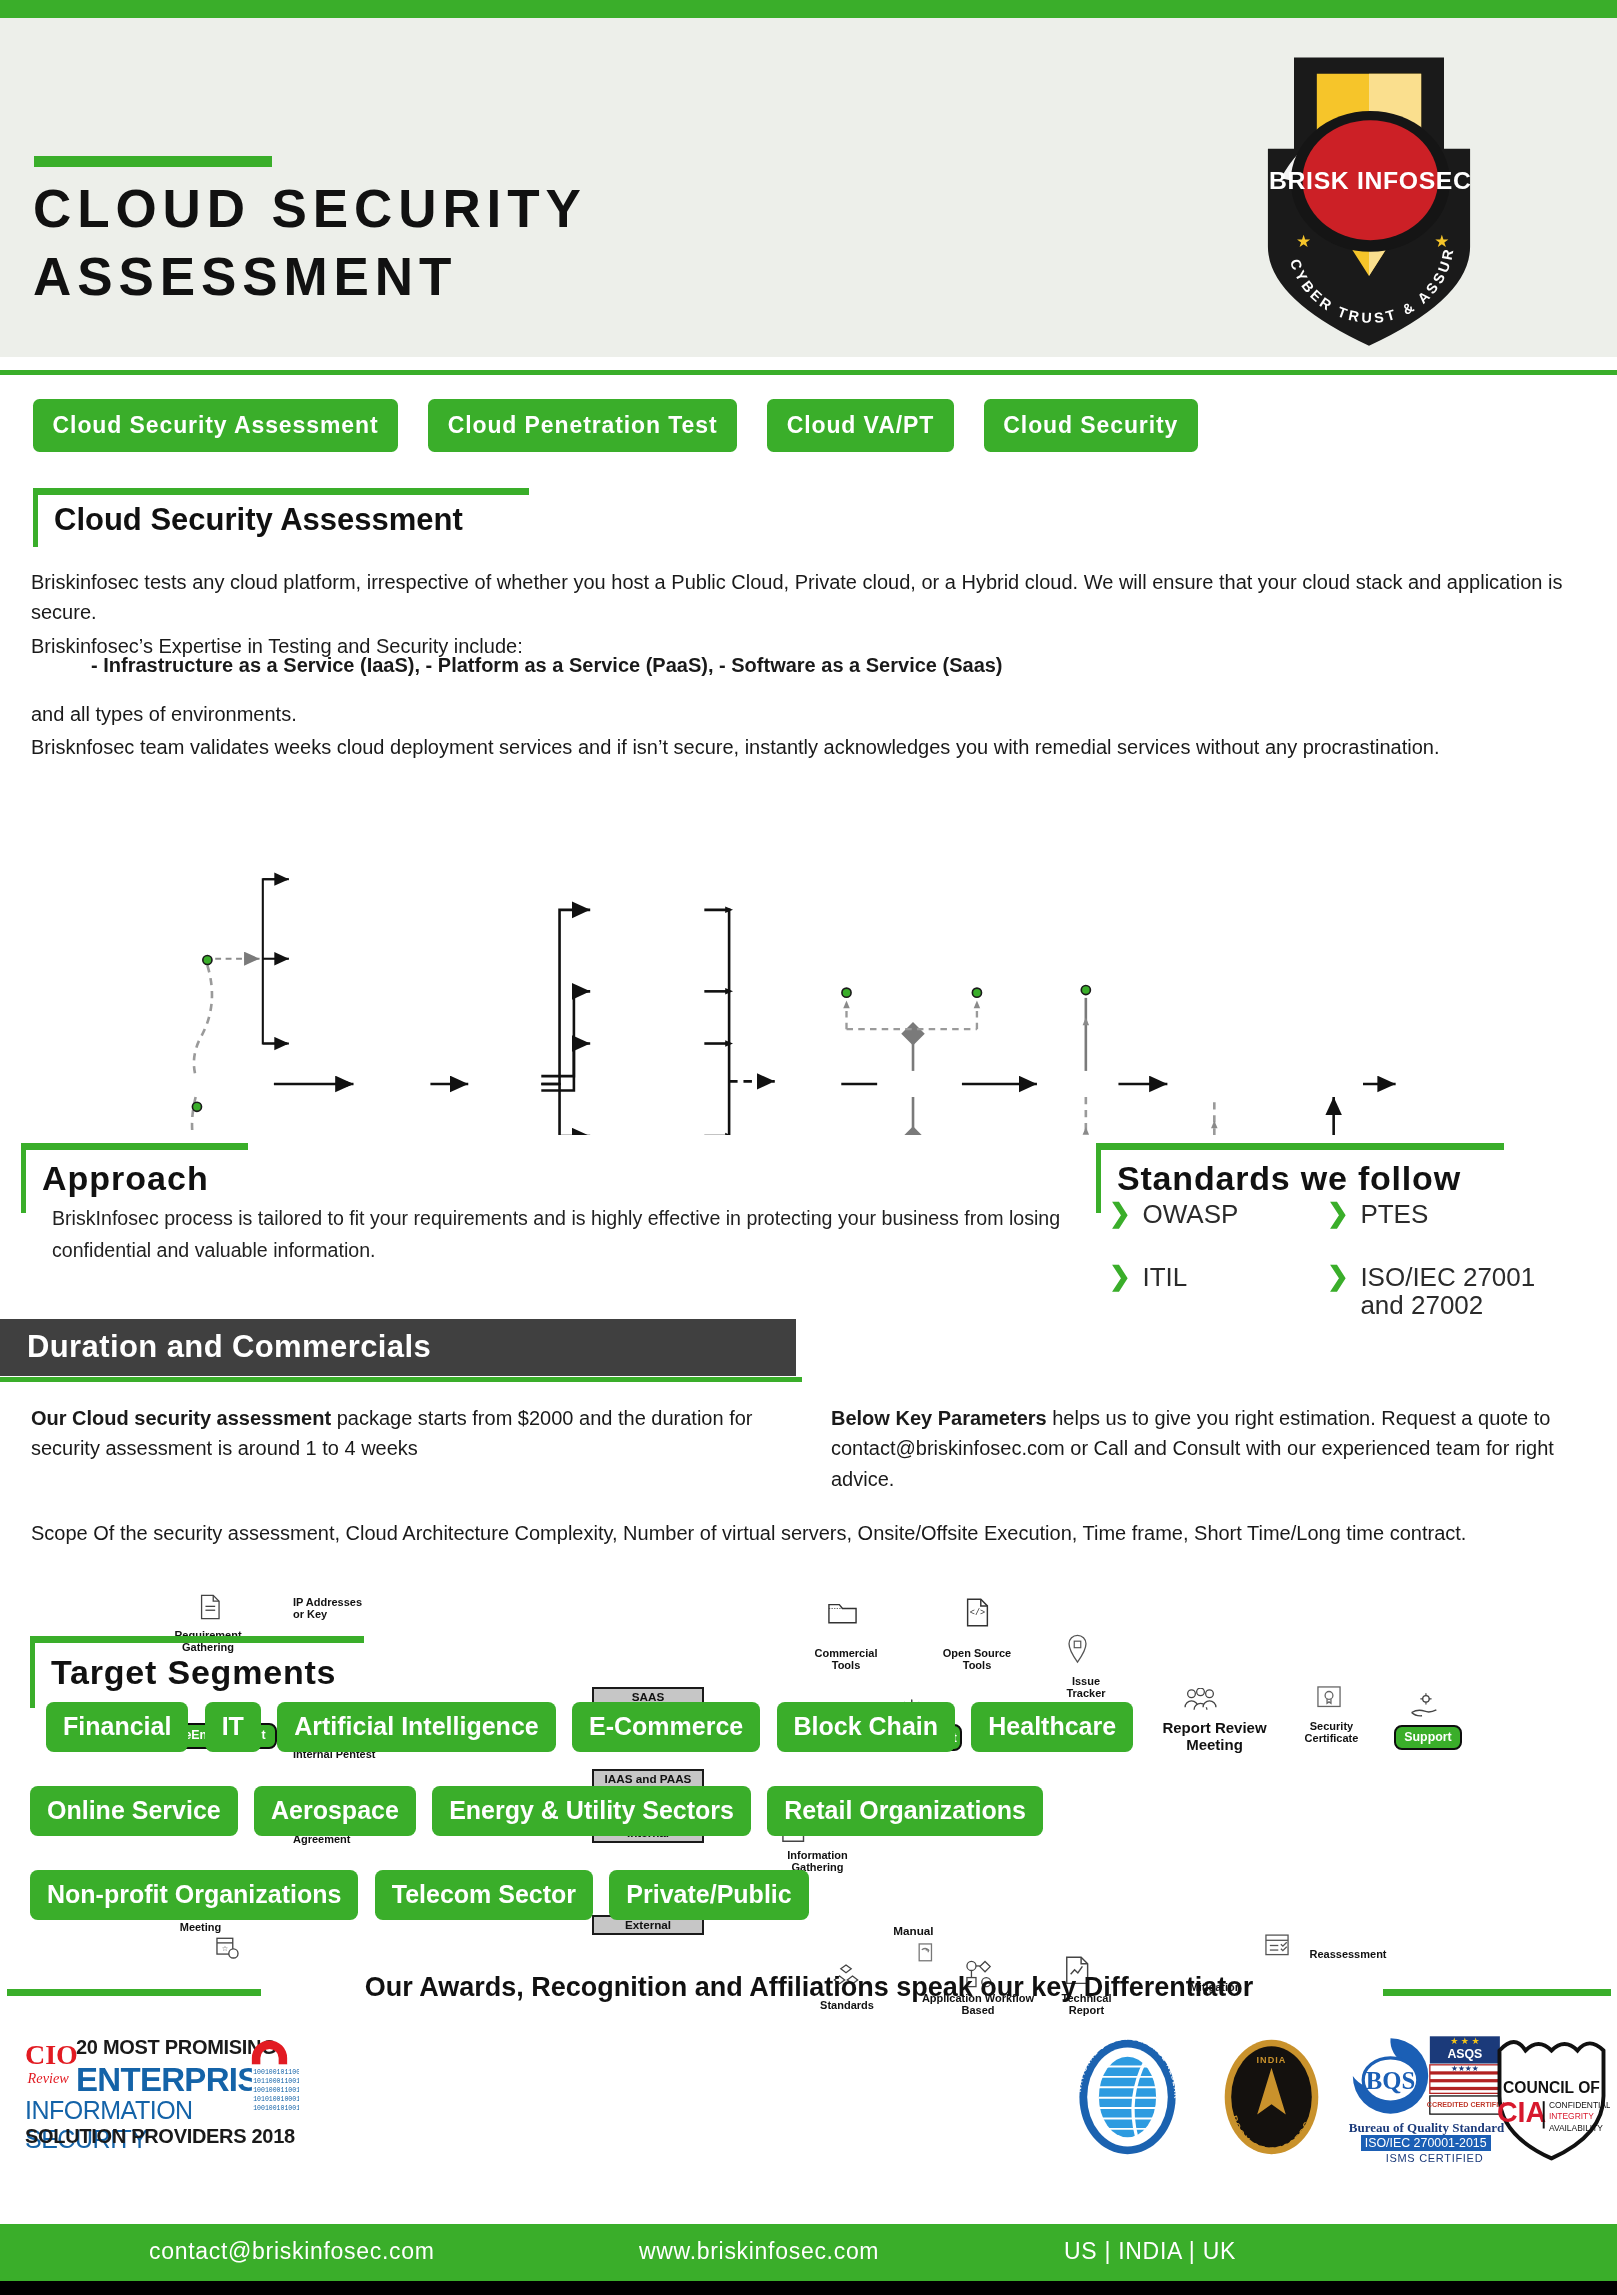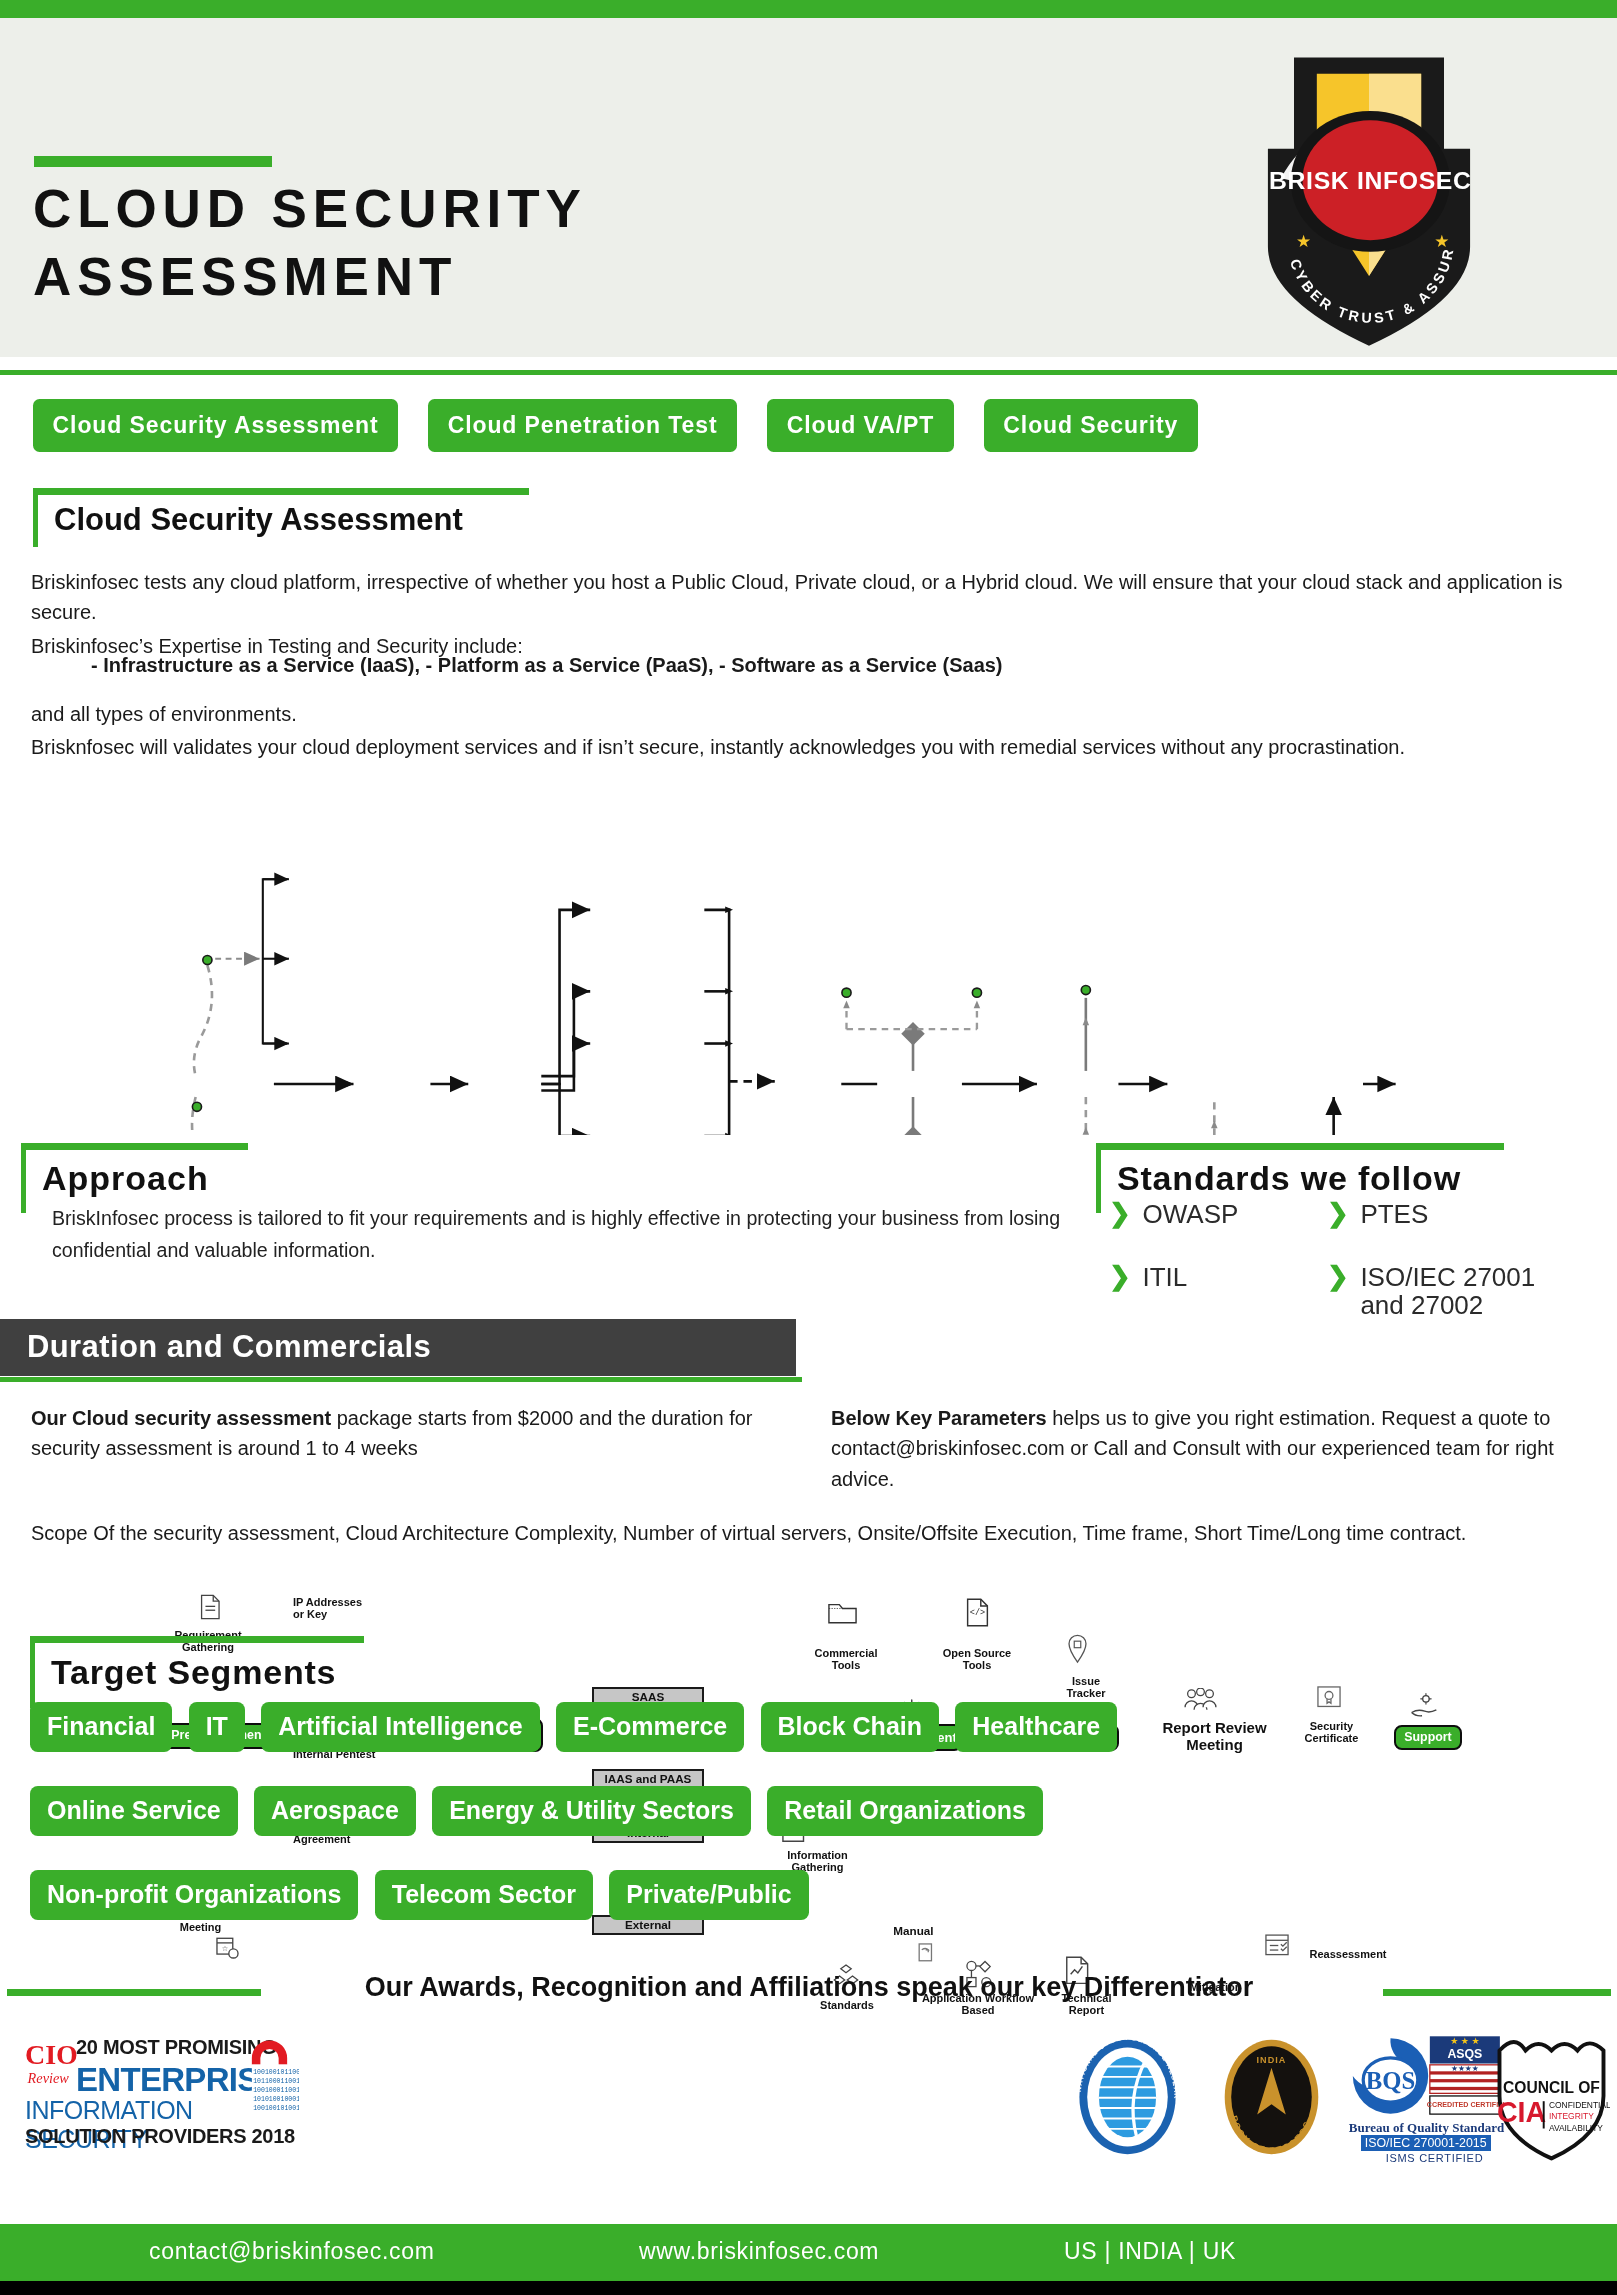--- a/index.html
+++ b/index.html
@@ -140,21 +140,21 @@
 <div class="sec-head" style="left:33px;top:488px;width:496px;height:59px;">
   <div class="bar-top" style="width:496px;"></div>
   <div class="bar-left" style="height:59px;"></div>
   <div class="txt" style="top:14.3px;font-size:31px;">Cloud Security Assessment</div>
 </div>
 
 <div class="para" style="left:31px;top:567px;width:1559px;">Briskinfosec tests any cloud platform, irrespective of whether you host a Public Cloud, Private cloud, or a Hybrid cloud. We will ensure that your cloud stack and application is secure.</div>
 <div class="para" style="left:31px;top:631px;width:1559px;">Briskinfosec’s Expertise in Testing and Security include:</div>
 <div class="para" style="left:91px;top:650px;width:1500px;font-weight:bold;">- Infrastructure as a Service (IaaS),        - Platform as a Service (PaaS),    - Software as a Service (Saas)</div>
 <div class="para" style="left:31px;top:699px;width:1559px;">and all types of environments.</div>
-<div class="para" style="left:31px;top:732px;width:1526px;">Brisknfosec will validates your cloud deployment services and if isn’t secure, instantly acknowledges you with remedial services without any procrastination.</div>
+<div class="para" style="left:31px;top:732px;width:1526px;">Brisknfosec team validates weeks cloud deployment services and if isn’t secure, instantly acknowledges you with remedial services without any procrastination.</div>
 
 <div class="diagram" style="top:789px;">
   <svg width="1618" height="346" viewBox="0 0 2481 530">
     <defs>
       <marker id="ar" markerWidth="9" markerHeight="9" refX="7" refY="3.2" orient="auto">
         <path d="M0,0 L7,3.2 L0,6.4 z" fill="#111"></path>
       </marker>
       <marker id="arg" markerWidth="9" markerHeight="9" refX="7" refY="3.2" orient="auto">
         <path d="M0,0 L7,3.2 L0,6.4 z" fill="#7a7a7a"></path>
       </marker>
@@ -432,21 +432,21 @@
   <b>Below Key Parameters</b><span> helps us to give you right estimation. Request a quote to contact@briskinfosec.com or Call and Consult with our experienced team for right advice.</span>
 </div>
 <div class="para" style="left:31px;top:1518px;width:1526px;">Scope Of the security assessment, Cloud Architecture Complexity, Number of virtual servers, Onsite/Offsite Execution, Time frame, Short Time/Long time contract.</div>
 
 <div class="sec-head" style="left:30px;top:1636px;width:334px;height:72px;">
   <div class="bar-top" style="width:334px;"></div>
   <div class="bar-left" style="height:72px;"></div>
   <div class="txt" style="top:17px;font-size:34px;letter-spacing:0.8px;">Target Segments</div>
 </div>
 
-<div class="tag-row" style="left:30px;top:1702px;">
+<div class="tag-row" style="left:46px;top:1702px;">
   <div class="tag">Financial</div>
   <div class="tag">IT</div>
   <div class="tag">Artificial Intelligence</div>
   <div class="tag">E-Commerce</div>
   <div class="tag">Block Chain</div>
   <div class="tag">Healthcare</div>
 </div>
 
 <div class="tag-row" style="left:30px;top:1786px;">
   <div class="tag">Online Service</div>

